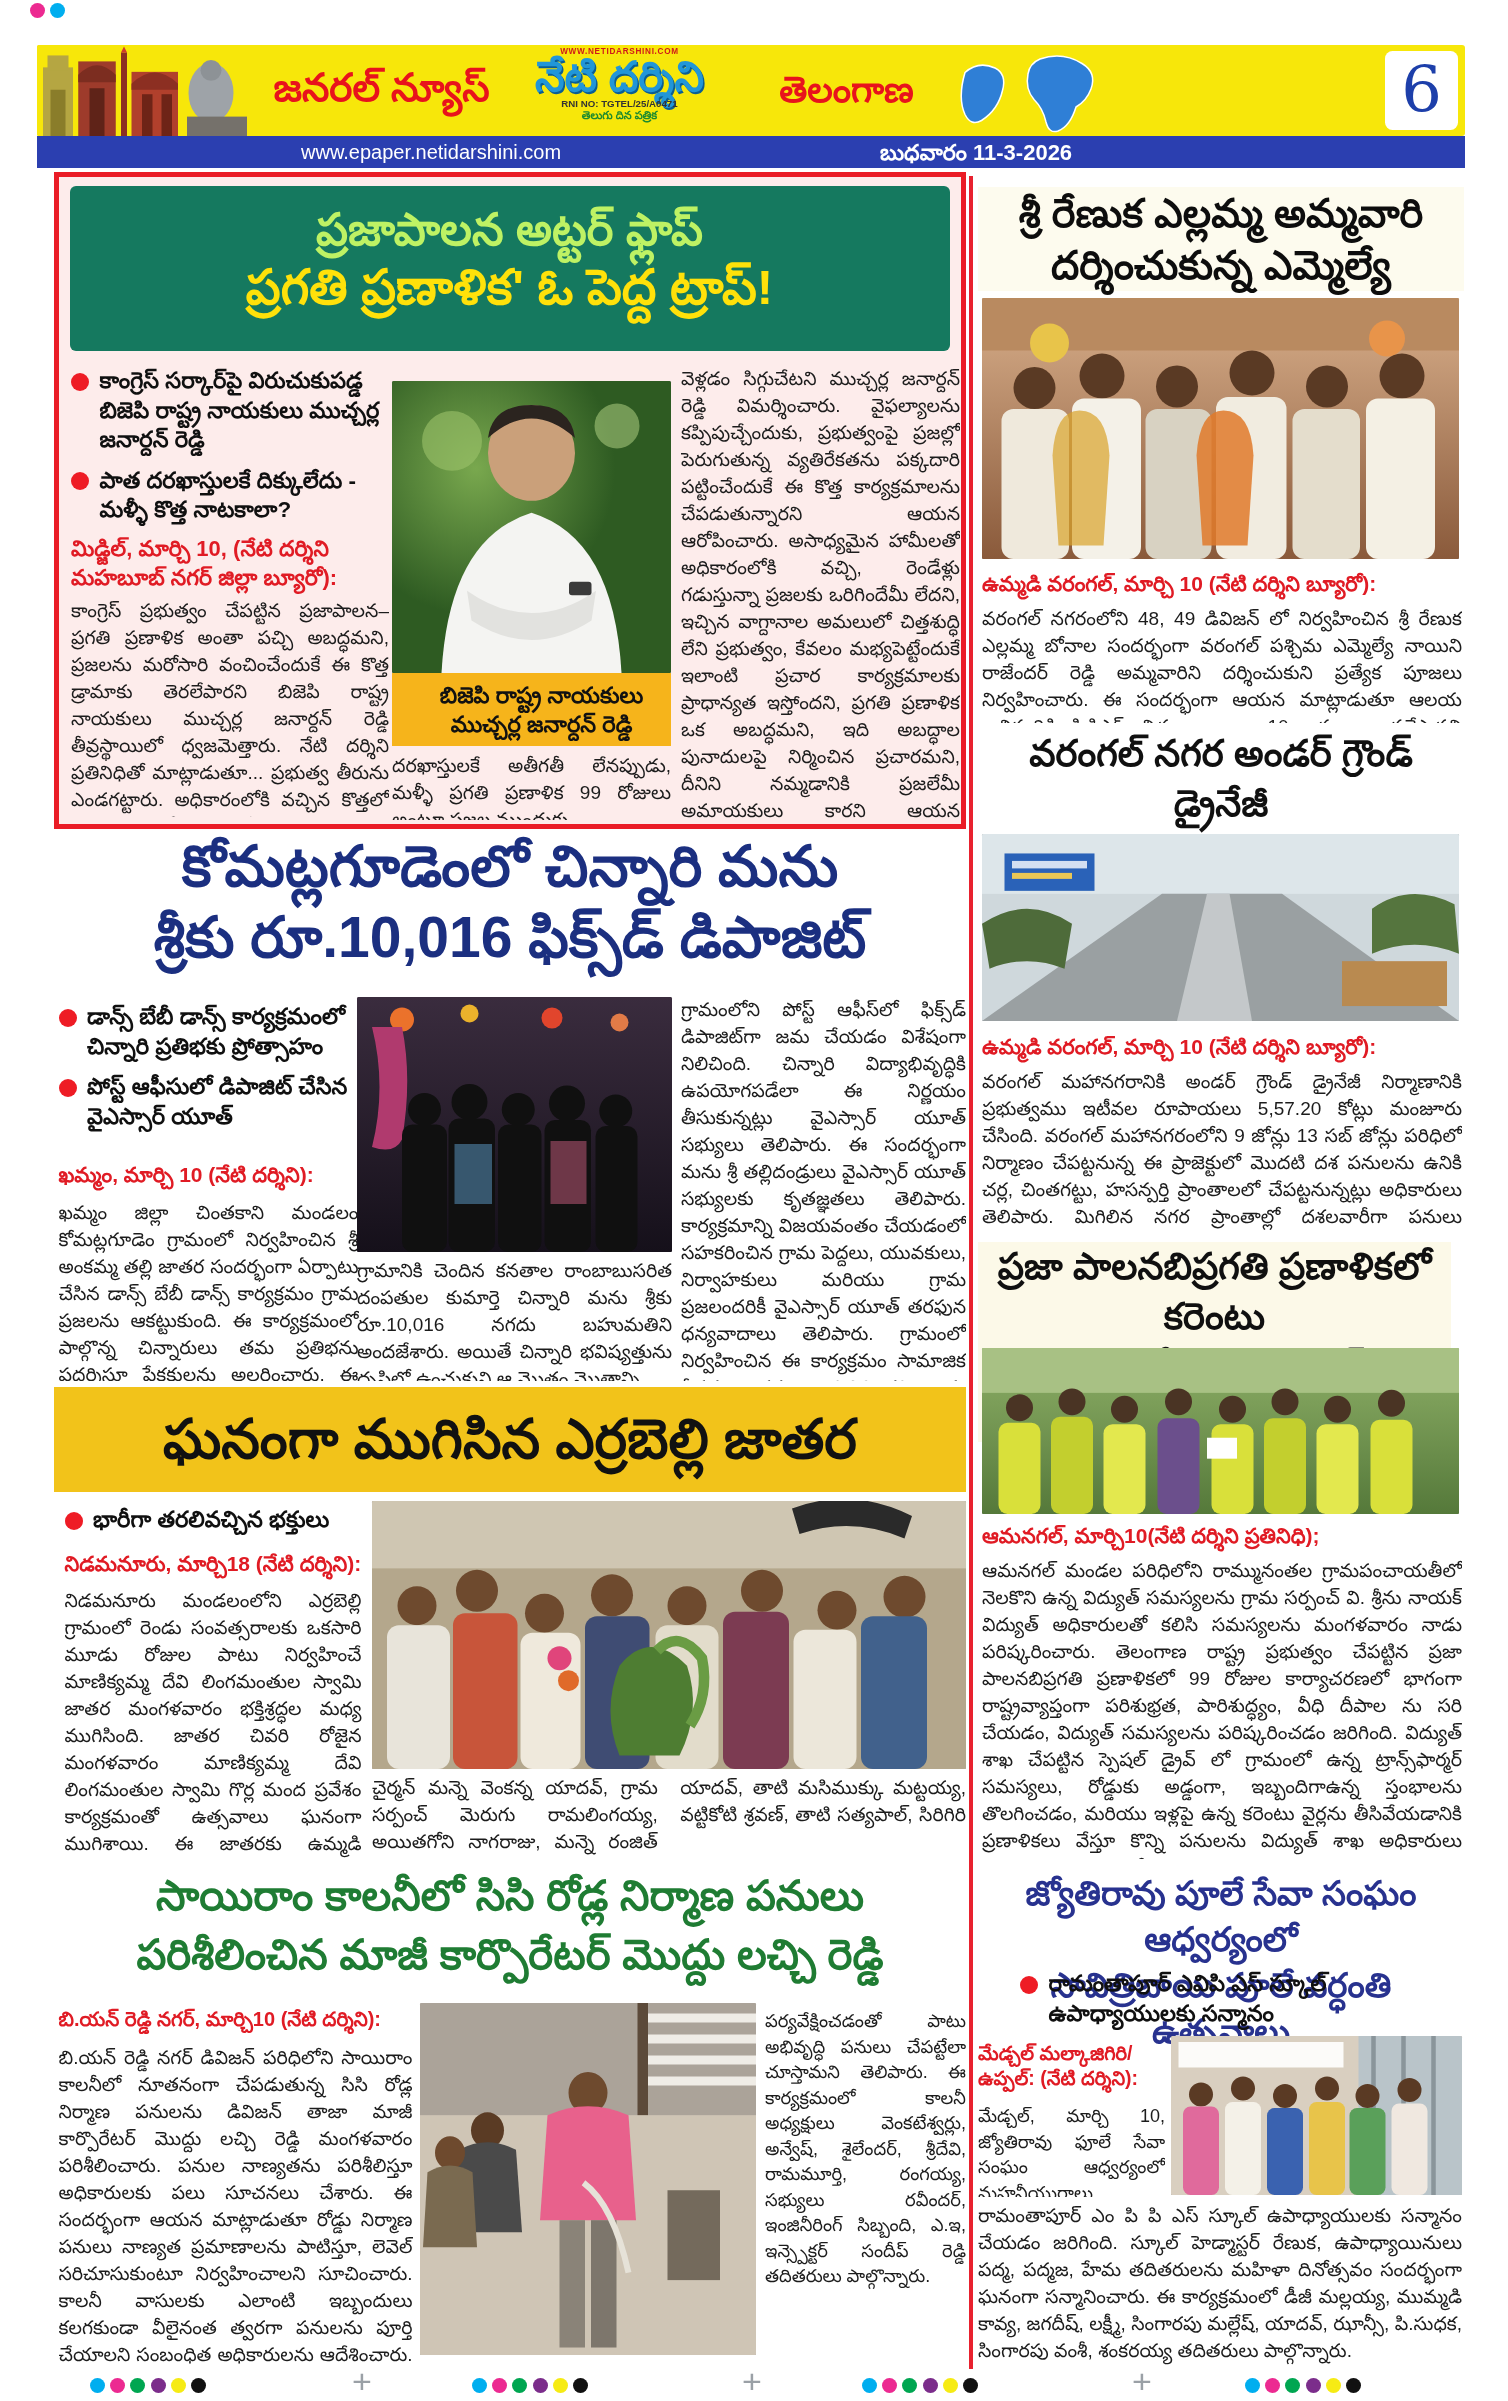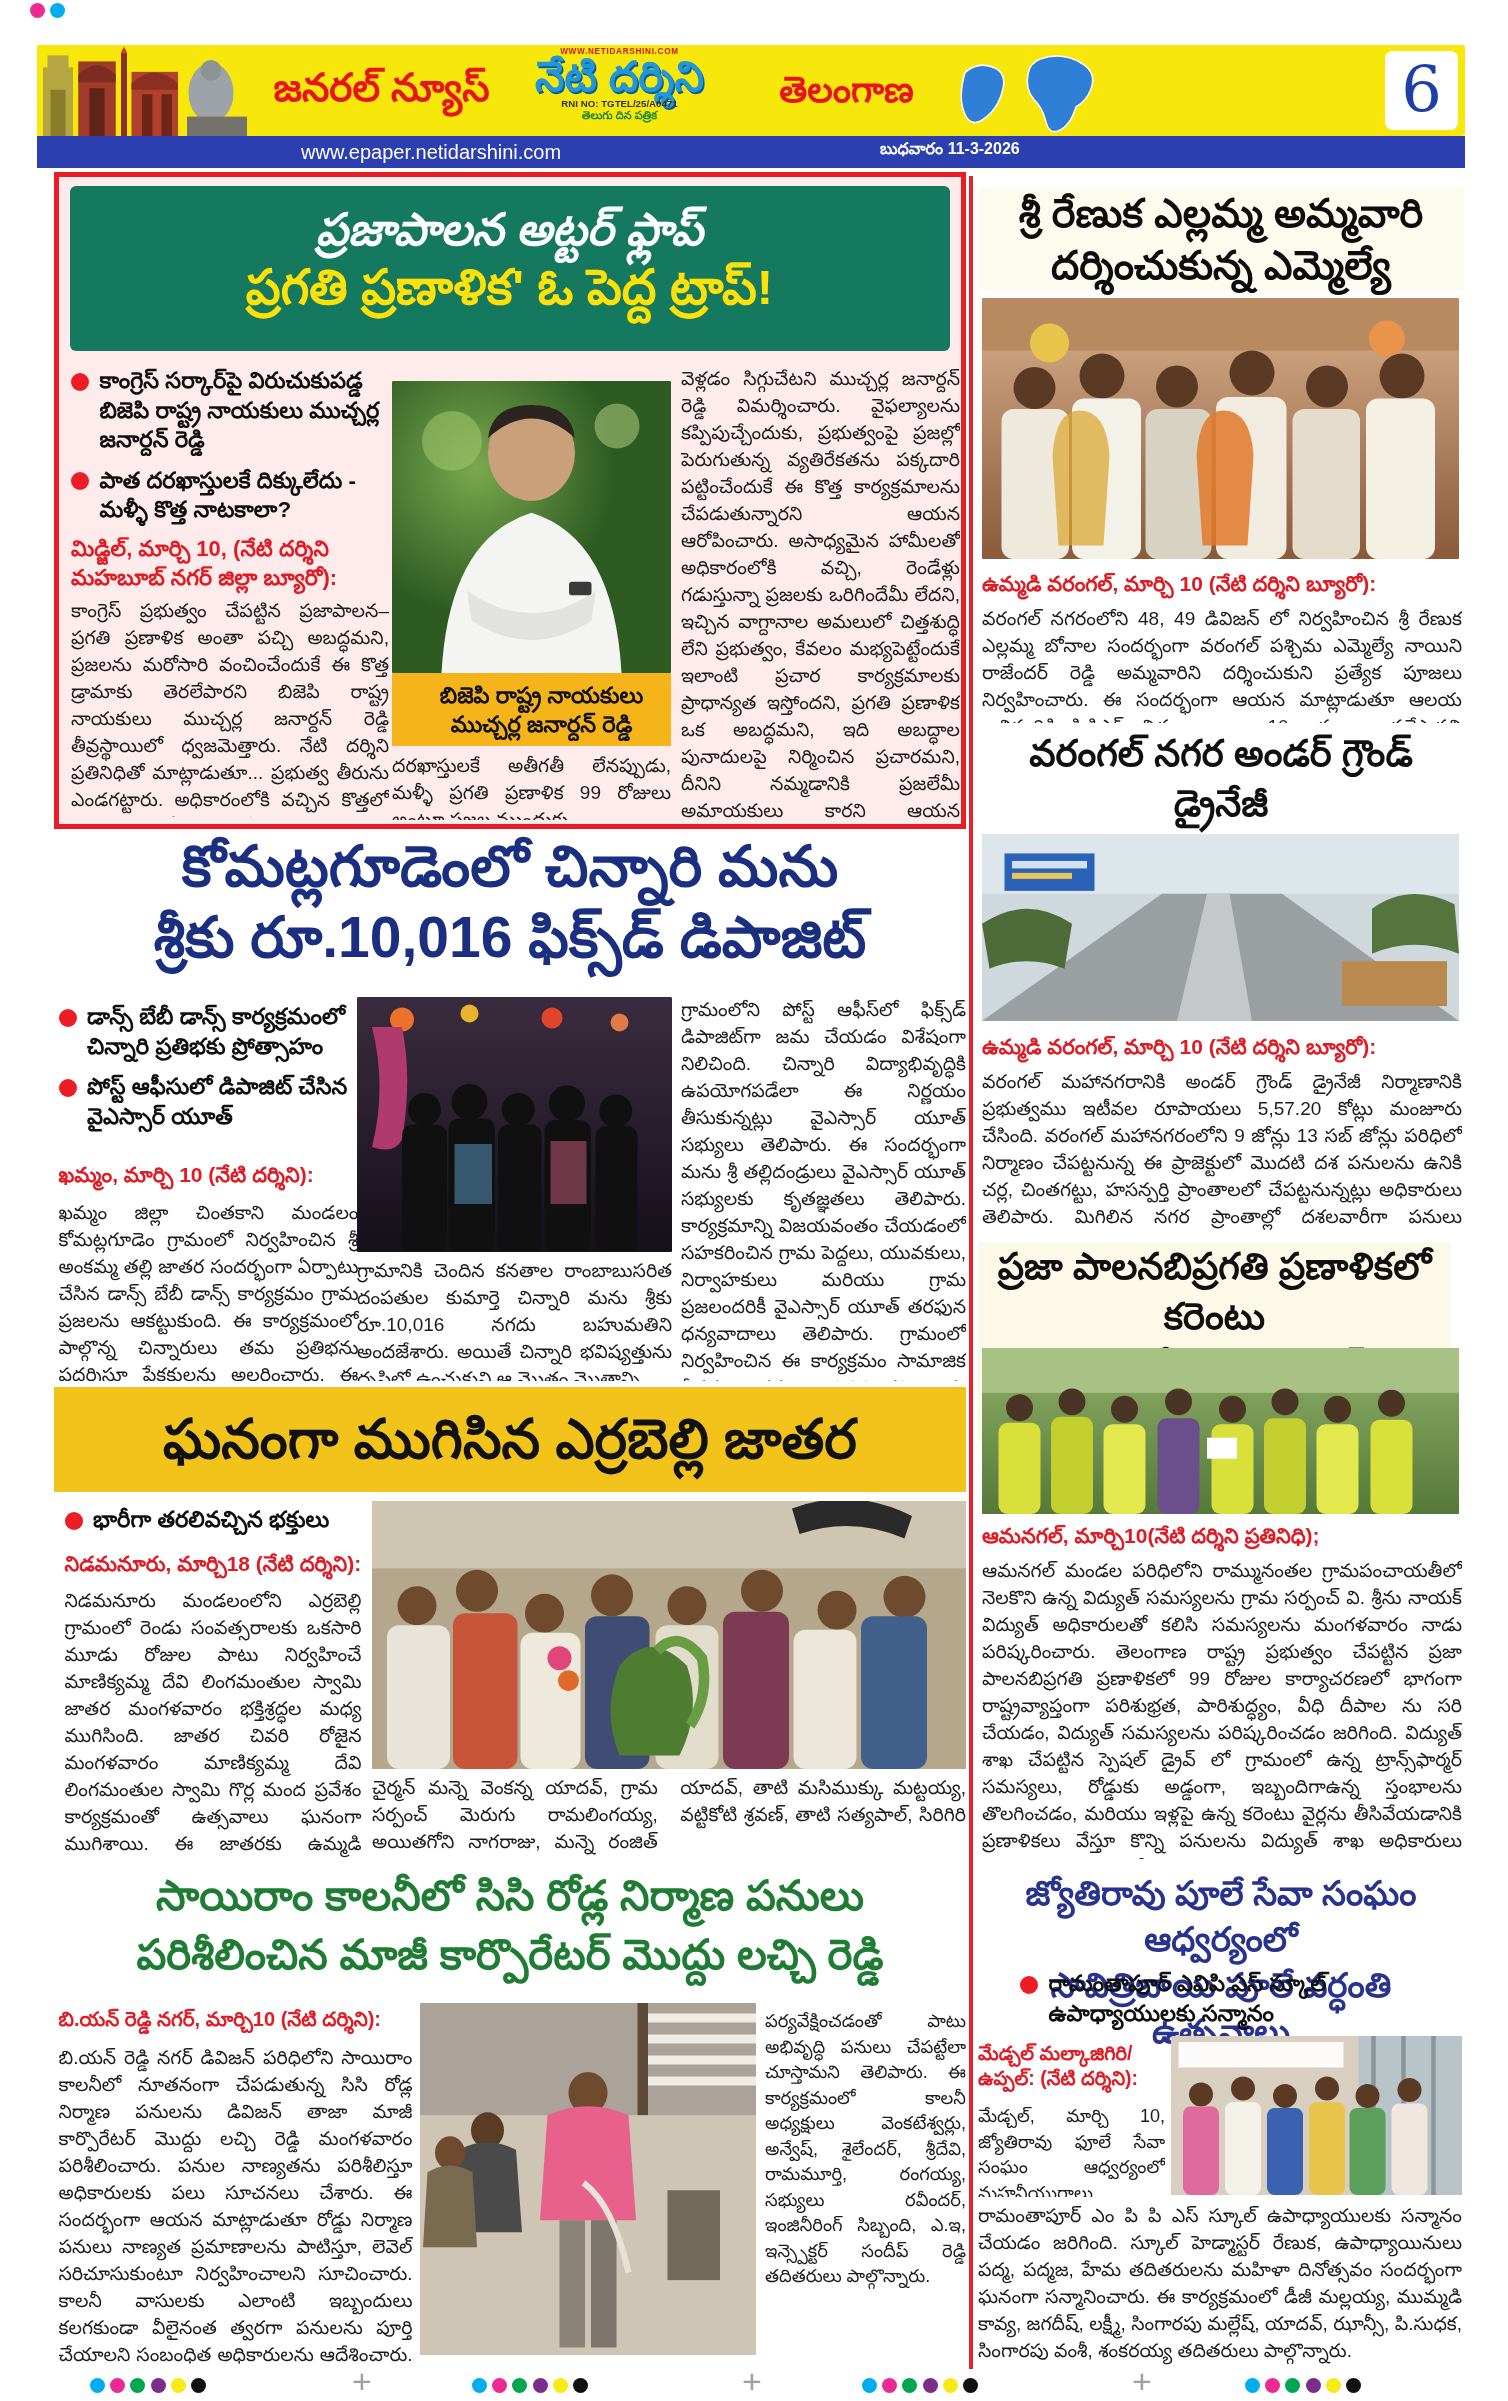--- a/index.html
+++ b/index.html
@@ -68,28 +68,28 @@
       </svg>
     </div>
 
     <div class="abs" style="left:1348px;top:6px;width:73px;height:79px;background:#ffffff;border-radius:7.5px;text-align:center;">
       <span style="font-family:'DejaVu Serif',serif;font-size:64px;color:#1d3faa;line-height:79px;">6</span>
     </div>
   </div>
 
   <div class="abs bluebar" style="left:37px;top:136px;width:1428px;height:31.5px;">
     <span class="abs" style="left:264px;top:4.5px;font-size:20px;">www.epaper.netidarshini.com</span>
-    <span class="abs" style="left:843px;top:3.7px;font-size:16px;font-weight:800;">బుధవారం 11-3-2026</span>
+    <span class="abs" style="left:843px;top:3.7px;font-size:22px;font-weight:800;">బుధవారం 11-3-2026</span>
   </div>
 
   <div class="abs" style="left:969px;top:176px;width:3.7px;height:2193px;background:#e8212e;"></div>
 
   <div class="abs" style="left:54px;top:172px;width:912px;height:657px;border:5.2px solid #ea1c26;background:#fdeceb;box-sizing:border-box;">
     <div class="hbox-green abs" style="left:10.5px;top:9px;width:880px;height:165px;">
-      <div style="font-size:45px;font-weight:700;color:#ffffff;margin-top:16.5px;line-height:1.2;font-style:italic;">ప్రజాపాలన అట్టర్ ఫ్లాప్</div>
+      <div style="font-size:45px;font-weight:700;color:#bef264;margin-top:16.5px;line-height:1.2;">ప్రజాపాలన అట్టర్ ఫ్లాప్</div>
       <div style="font-size:49px;font-weight:800;color:#ffe10a;line-height:1.25;">ప్రగతి ప్రణాళిక' ఓ పెద్ద ట్రాప్!</div>
     </div>
     <div class="abs" style="left:12px;top:189px;width:318px;">
       <div class="bullet-row">
         <span class="bullet-dot"></span>
         <span class="bullet-txt" style="font-size:22.5px;">కాంగ్రెస్ సర్కార్‌పై విరుచుకుపడ్డ బిజెపి రాష్ట్ర నాయకులు ముచ్చర్ల జనార్దన్ రెడ్డి</span>
       </div>
       <div class="bullet-row">
         <span class="bullet-dot"></span>
         <span class="bullet-txt" style="font-size:22.5px;">పాత దరఖాస్తులకే దిక్కులేదు - మళ్ళీ కొత్త నాటకాలా?</span>

